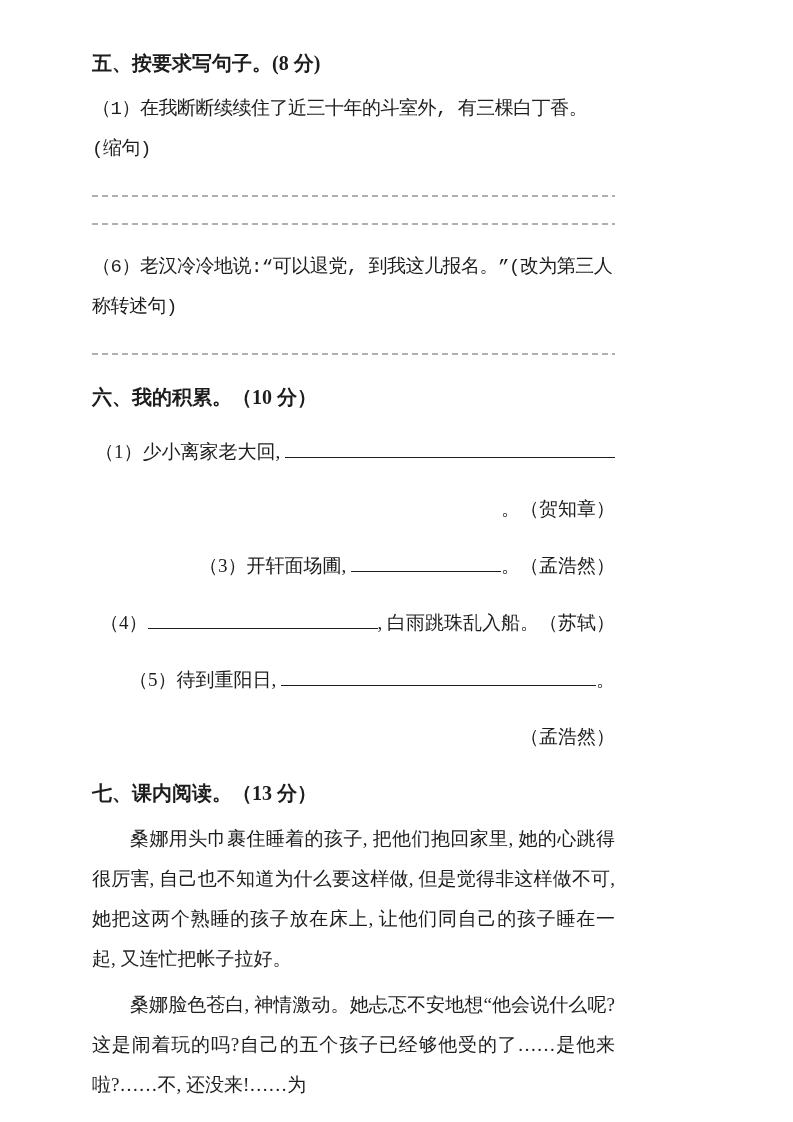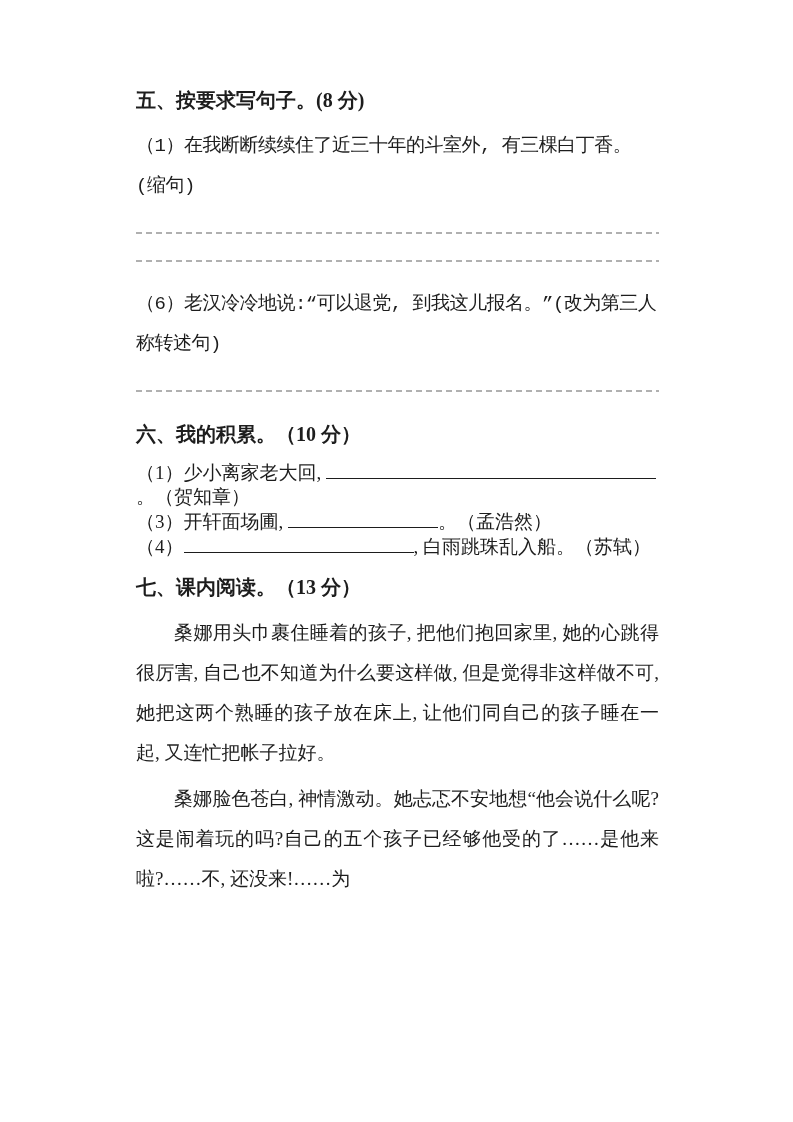--- a/index.html
+++ b/index.html
@@ -6,21 +6,21 @@
   html, body { margin: 0; padding: 0; }
   body {
     width: 793px;
     height: 1122px;
     overflow: hidden;
     background: #ffffff;
     color: #1d1d1d;
     font-family: "Liberation Serif", "DejaVu Serif", serif;
     font-size: 19px;
   }
-  .page { width: 706px; height: 1122px; padding: 80px 91px 0 92px; margin-left: 44px; }
+  .page { width: 706px; height: 1122px; padding: 43px 91px 0 92px; }
 
   .section-title {
     font-size: 20px;
     font-weight: bold;
     line-height: 40px;
     margin: 0 0 6px 0;
   }
 
   
   .question-text {
@@ -30,21 +30,21 @@
     font-family: Liberation Mono, monospace;
   }
   .answer-line {
     height: 2px;
     margin: 26px 0 22px 0;
     background: repeating-linear-gradient(90deg, #b0b0b0 0 6px, transparent 6px 10px);
   }
 
   
   .section-six { margin-top: 6px; }
-  .fill-item { margin: 0; line-height: 24px; }
+  .fill-item { margin: 0; line-height: 57px; text-align: right; }
   .blank {
     display: inline-block;
     height: 1em;
     border-bottom: 1.5px solid #1d1d1d;
   }
   .b1 { width: 330px; }
   .b2 { width: 425px; }
   .b3 { width: 150px; }
   .b4 { width: 230px; }
   .b5 { width: 315px; }
@@ -85,20 +85,21 @@
   <section class="section section-six">
     <h2 class="section-title">六、我的积累。（10 分）</h2>
 
     <p class="fill-item"><span>（1）少小离家老大回, </span><span class="blank b1"></span><span>。（贺知章）</span></p>
 
 
     <p class="fill-item"><span>（3）开轩面场圃, </span><span class="blank b3"></span><span>。（孟浩然）</span></p>
 
     <p class="fill-item"><span>（4）</span><span class="blank b4"></span><span>, 白雨跳珠乱入船。（苏轼）</span></p>
 
+    <p class="fill-item"><span>（5）待到重阳日, </span><span class="blank b5"></span><span>。（孟浩然）</span></p>
   </section>
 
   <section class="section section-seven">
     <h2 class="section-title">七、课内阅读。（13 分）</h2>
 
     <p class="reading-para">桑娜用头巾裹住睡着的孩子, 把他们抱回家里, 她的心跳得很厉害, 自己也不知道为什么要这样做, 但是觉得非这样做不可, 她把这两个熟睡的孩子放在床上, 让他们同自己的孩子睡在一起, 又连忙把帐子拉好。</p>
     <p class="reading-para">桑娜脸色苍白, 神情激动。她忐忑不安地想“他会说什么呢?这是闹着玩的吗?自己的五个孩子已经够他受的了……是他来啦?……不, 还没来!……为</p>
   </section>
 
 </div>

